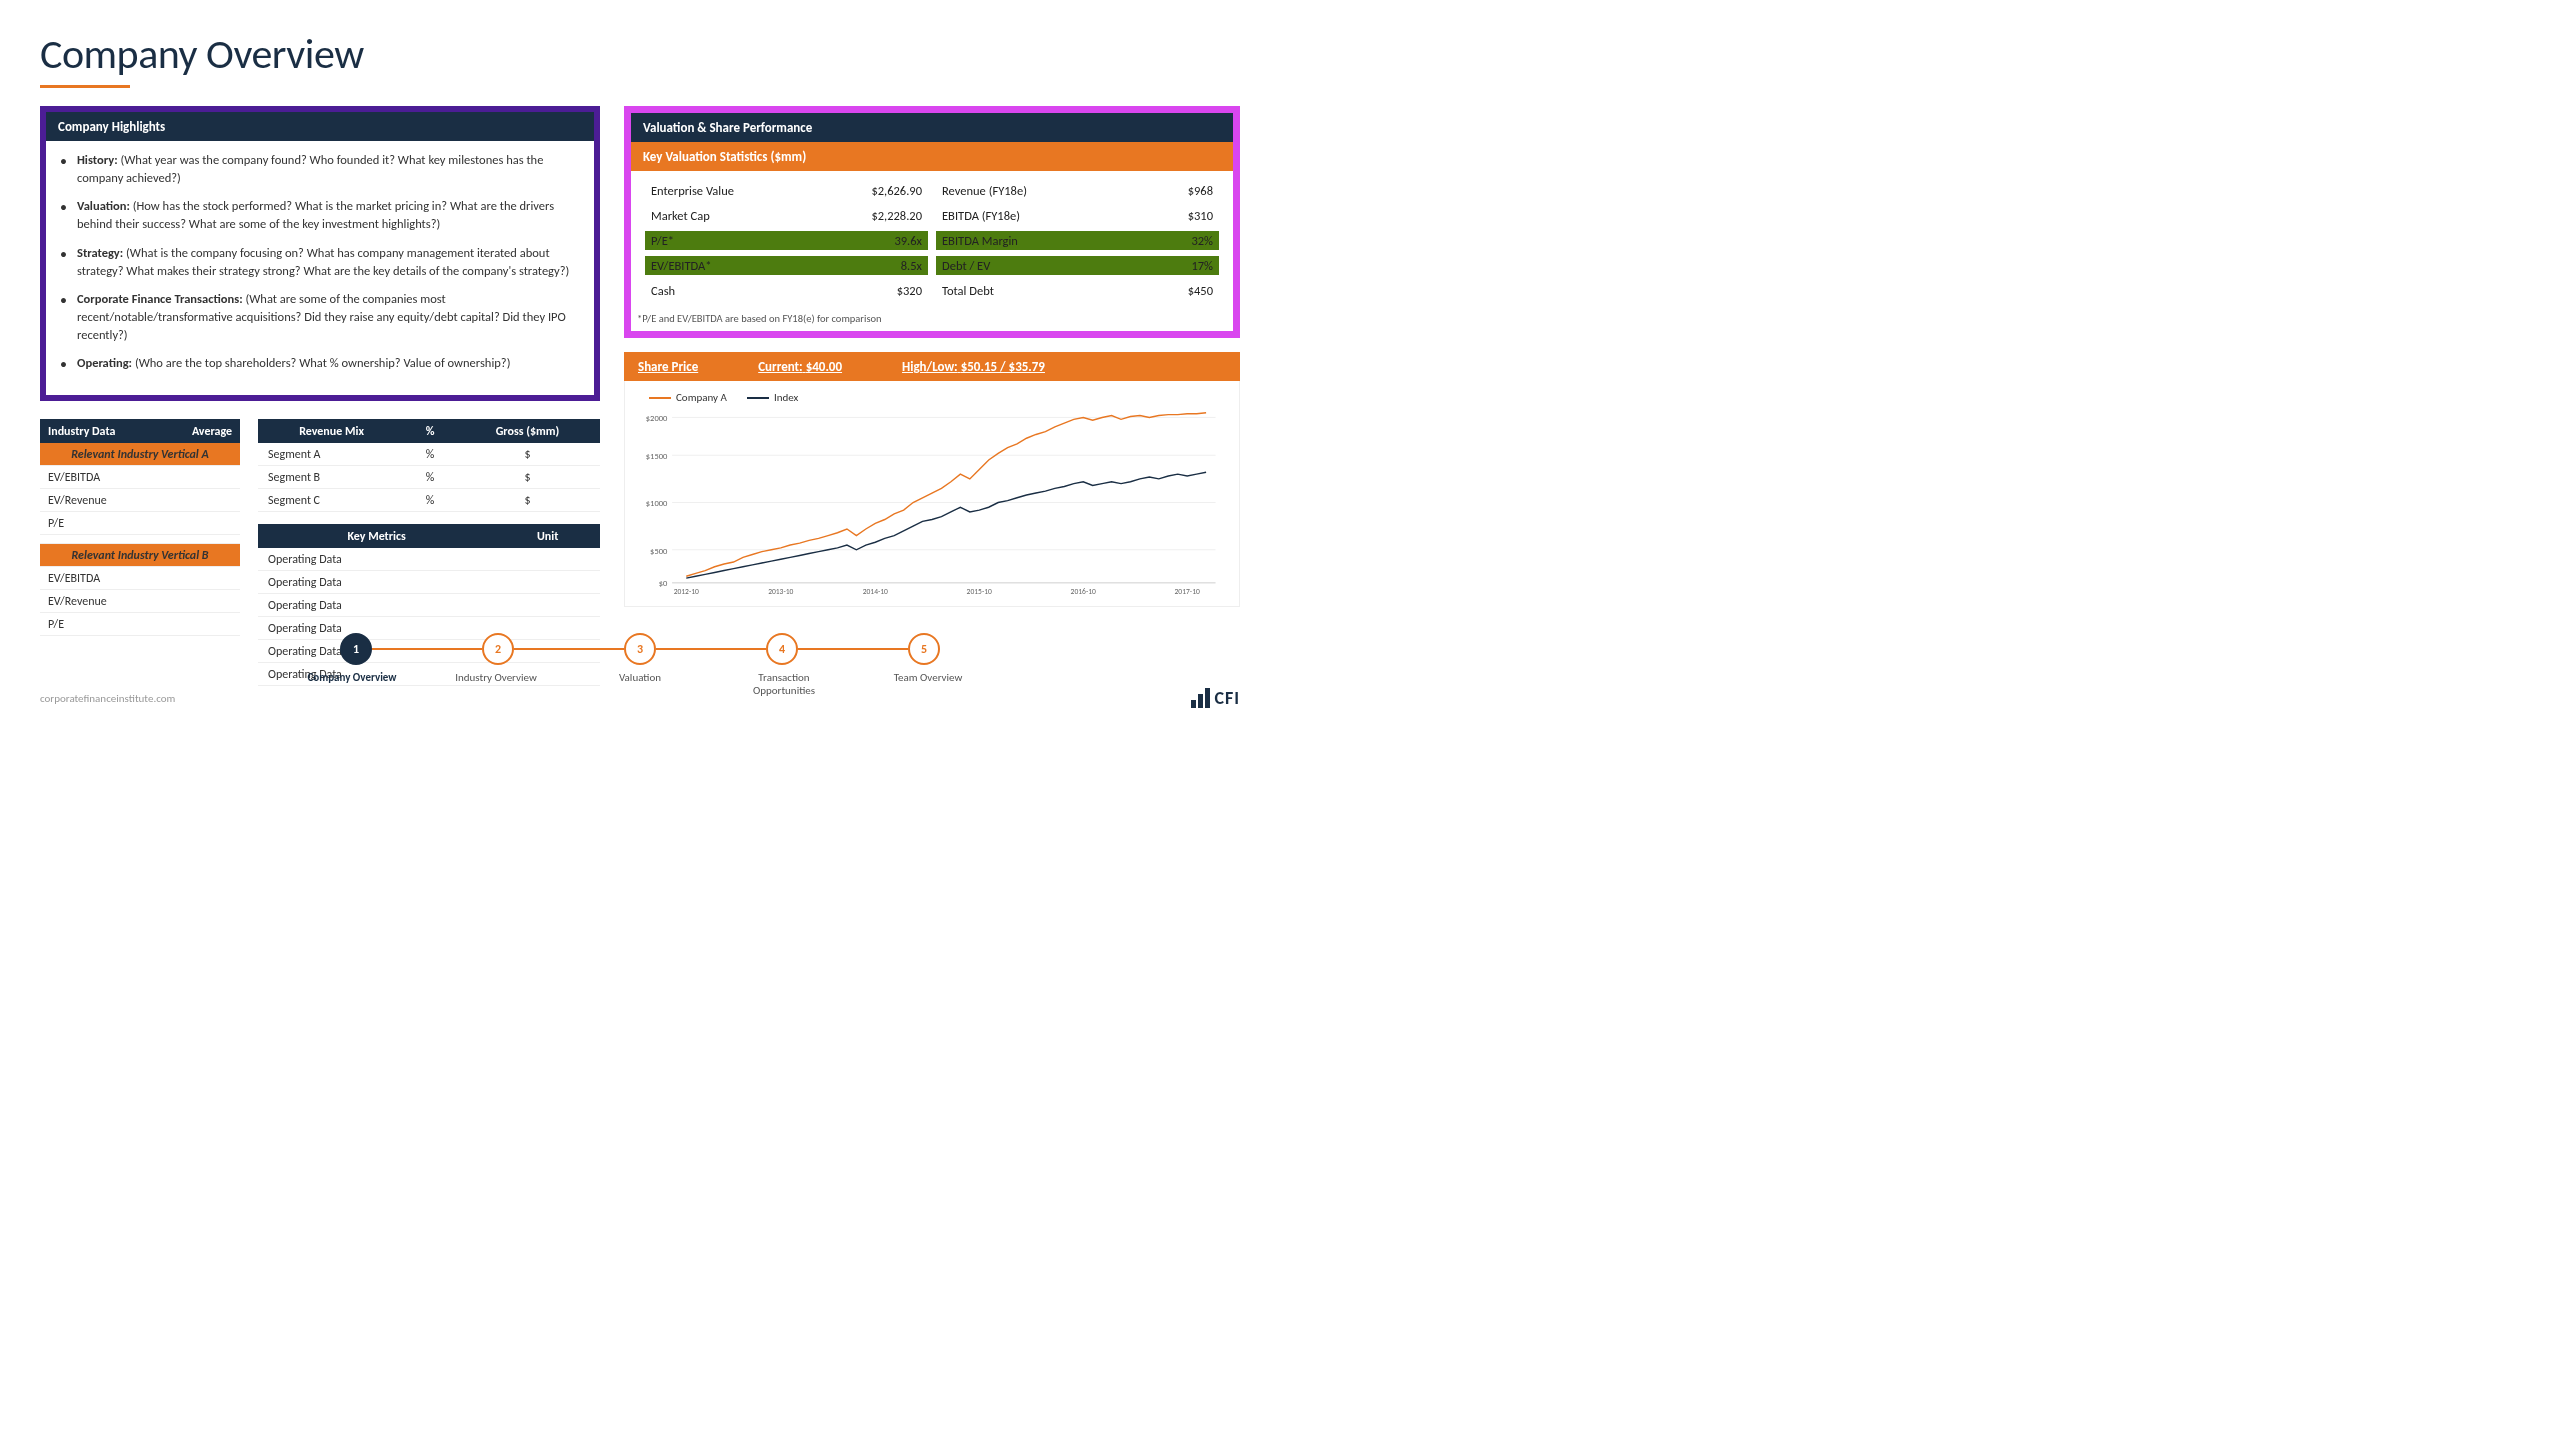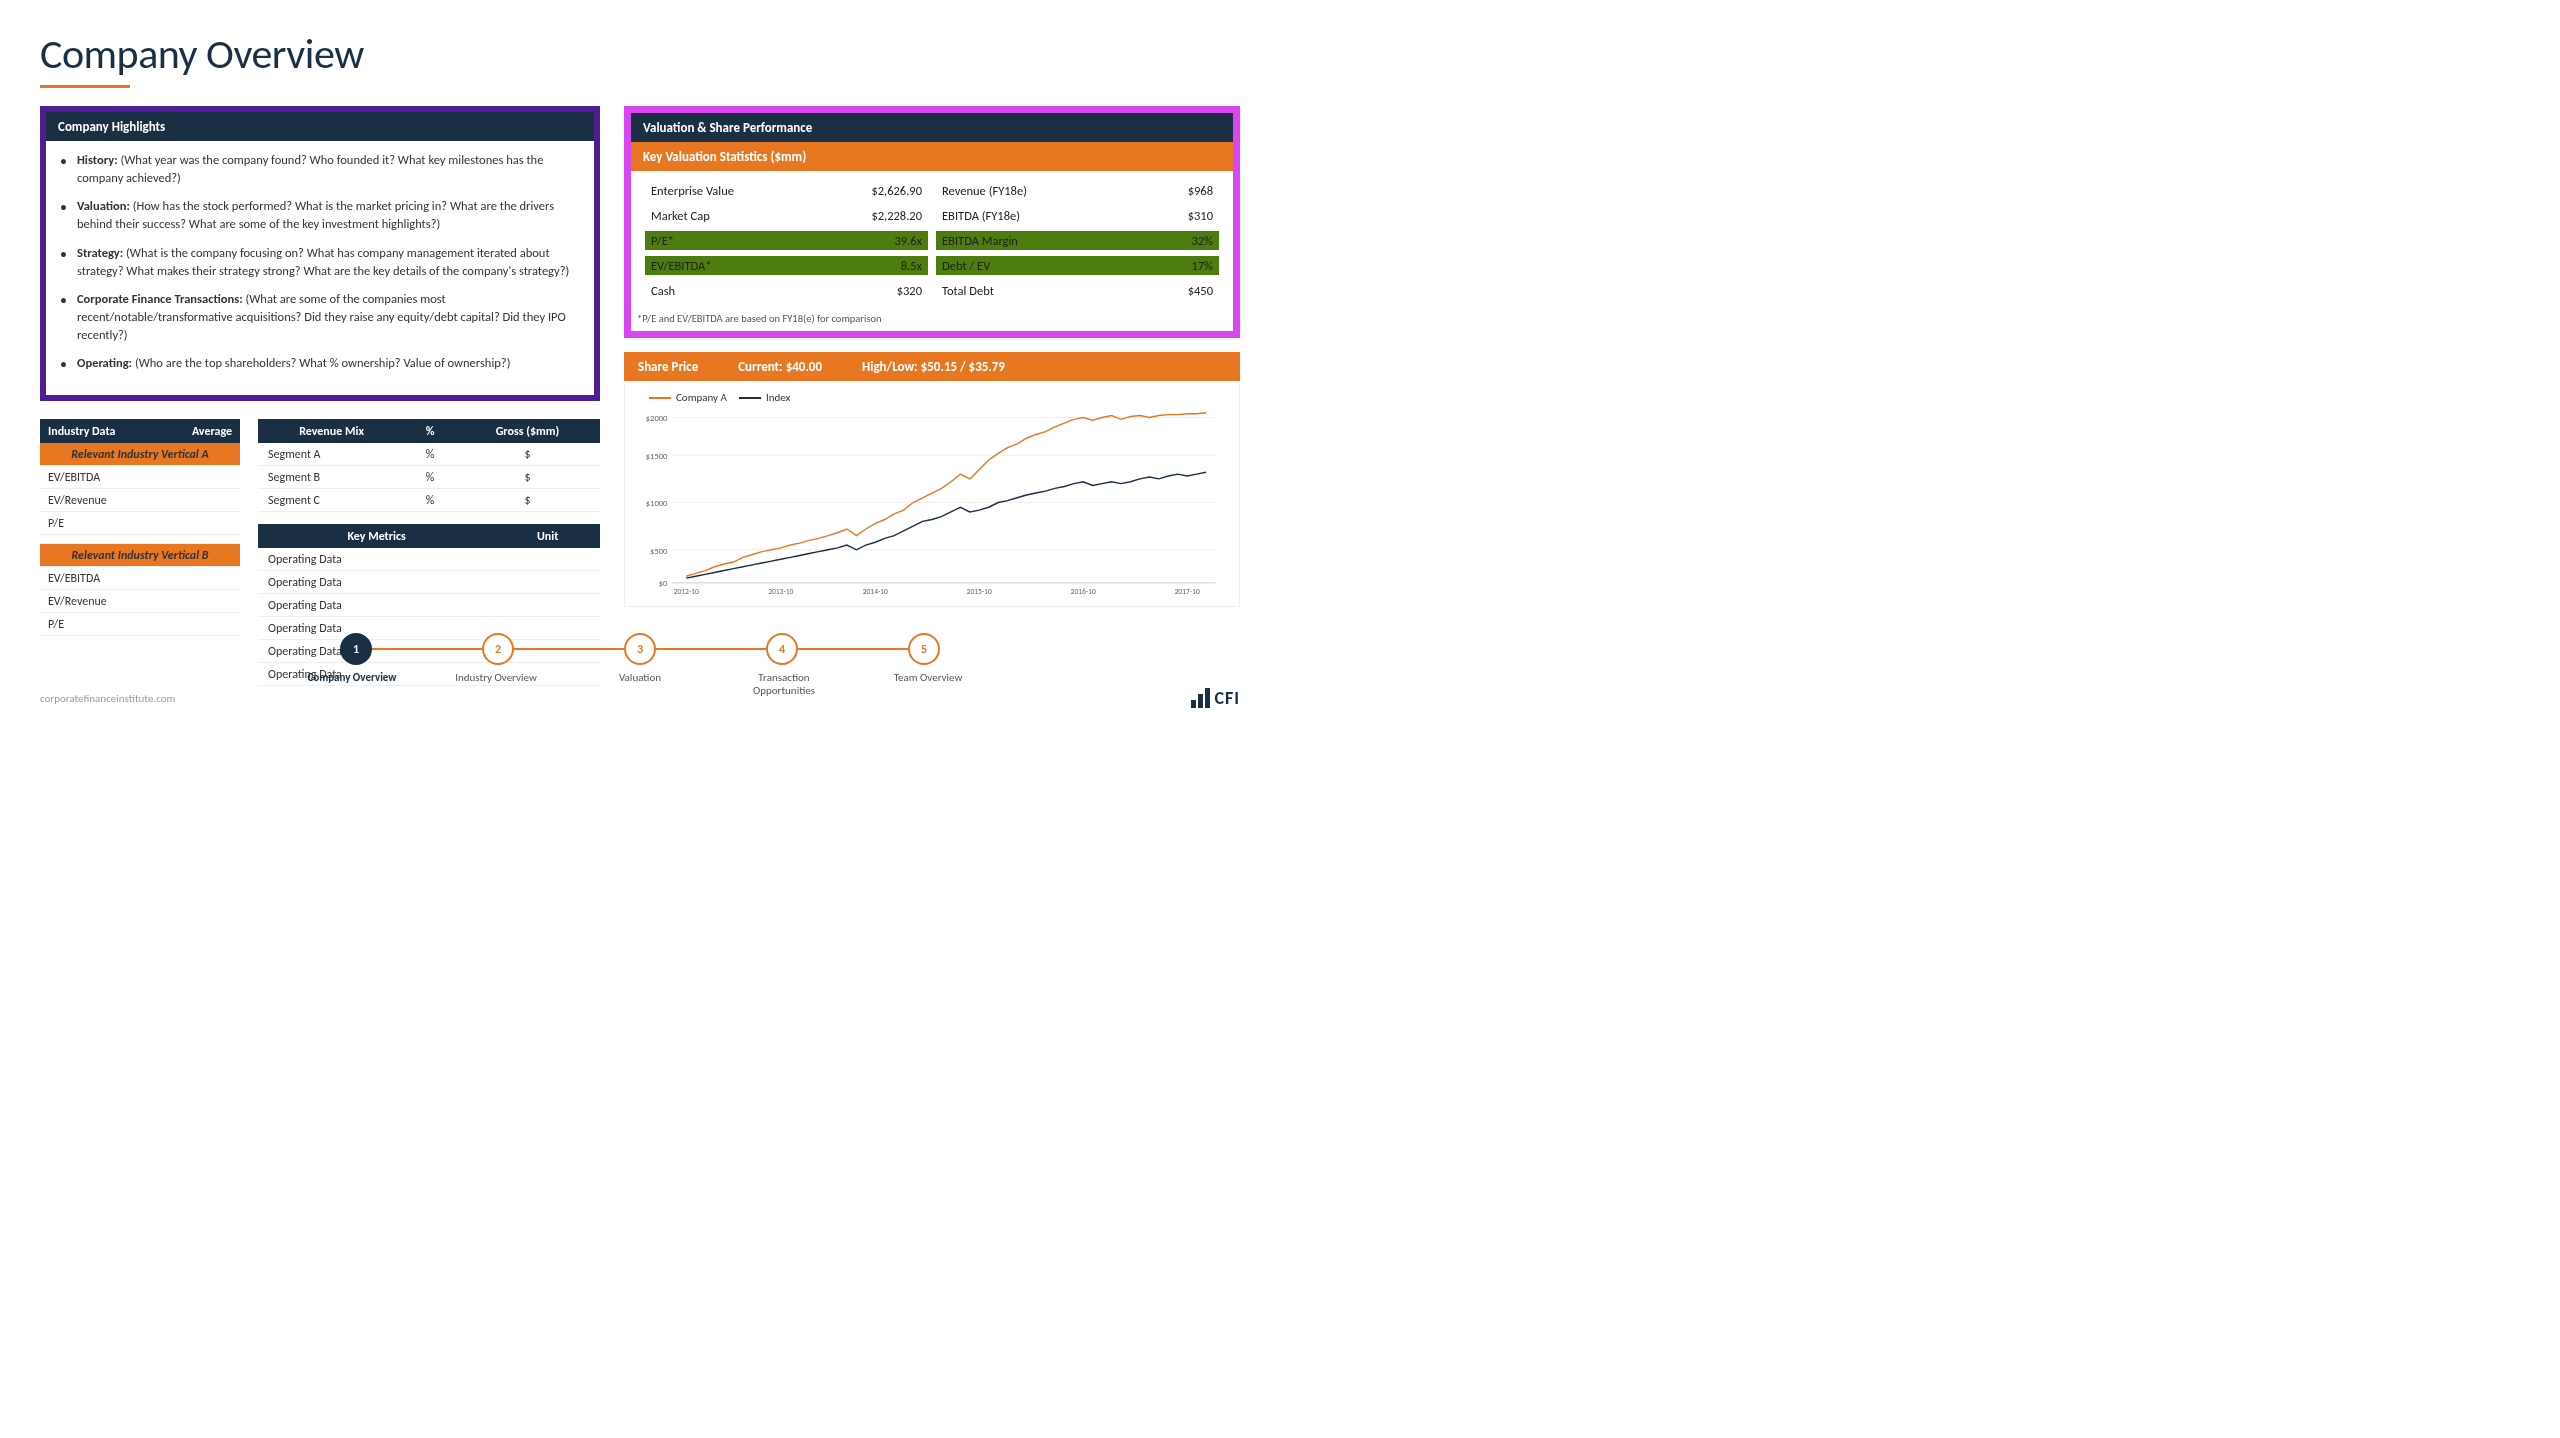--- a/index.html
+++ b/index.html
@@ -169,35 +169,36 @@
     .val-cell.shaded { background: #4d7c0f; align-items: center; }
     .val-label { font-weight: 500; font-size: 12.5px; color: #222; }
     .val-value { font-size: 12.5px; color: #222; font-weight: 500; }
     .val-note { font-size: 10.5px; color: #555; padding: 0 6px 6px; }
     
     .share-price-bar {
       background: #e87722;
       color: #fff;
       padding: 7px 14px;
       display: flex;
-      gap: 40px;
+      gap: 60px;
       font-size: 13px;
       font-weight: 600;
       margin-bottom: 0;
+      text-decoration: underline;
     }
     
     .chart-container {
       border: 1px solid #eee;
       border-top: none;
       padding: 10px 14px 6px;
       background: #fff;
     }
     .chart-legend {
       display: flex;
-      gap: 12px;
+      gap: 20px;
       font-size: 11px;
       margin-bottom: 4px;
       padding-left: 10px;
       align-items: center;
     }
     .legend-item {
       display: flex;
       align-items: center;
       gap: 5px;
     }

